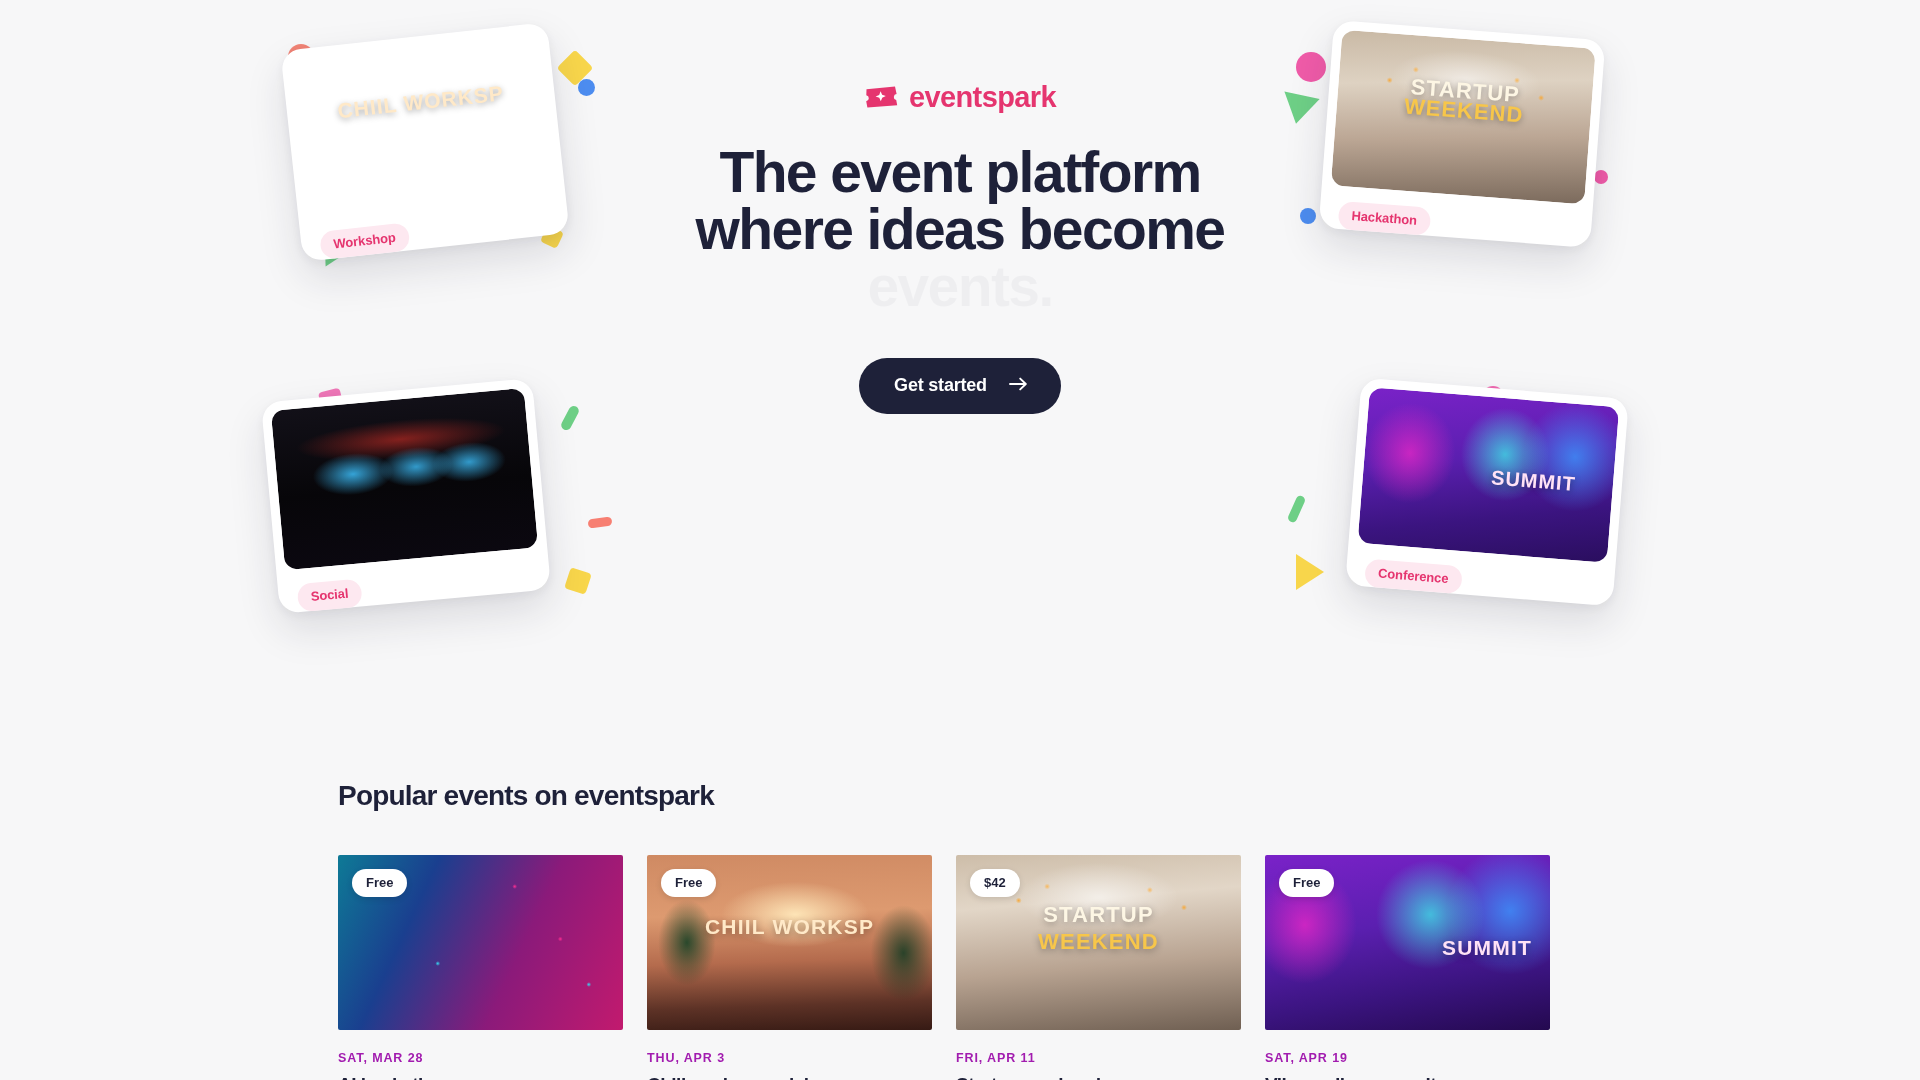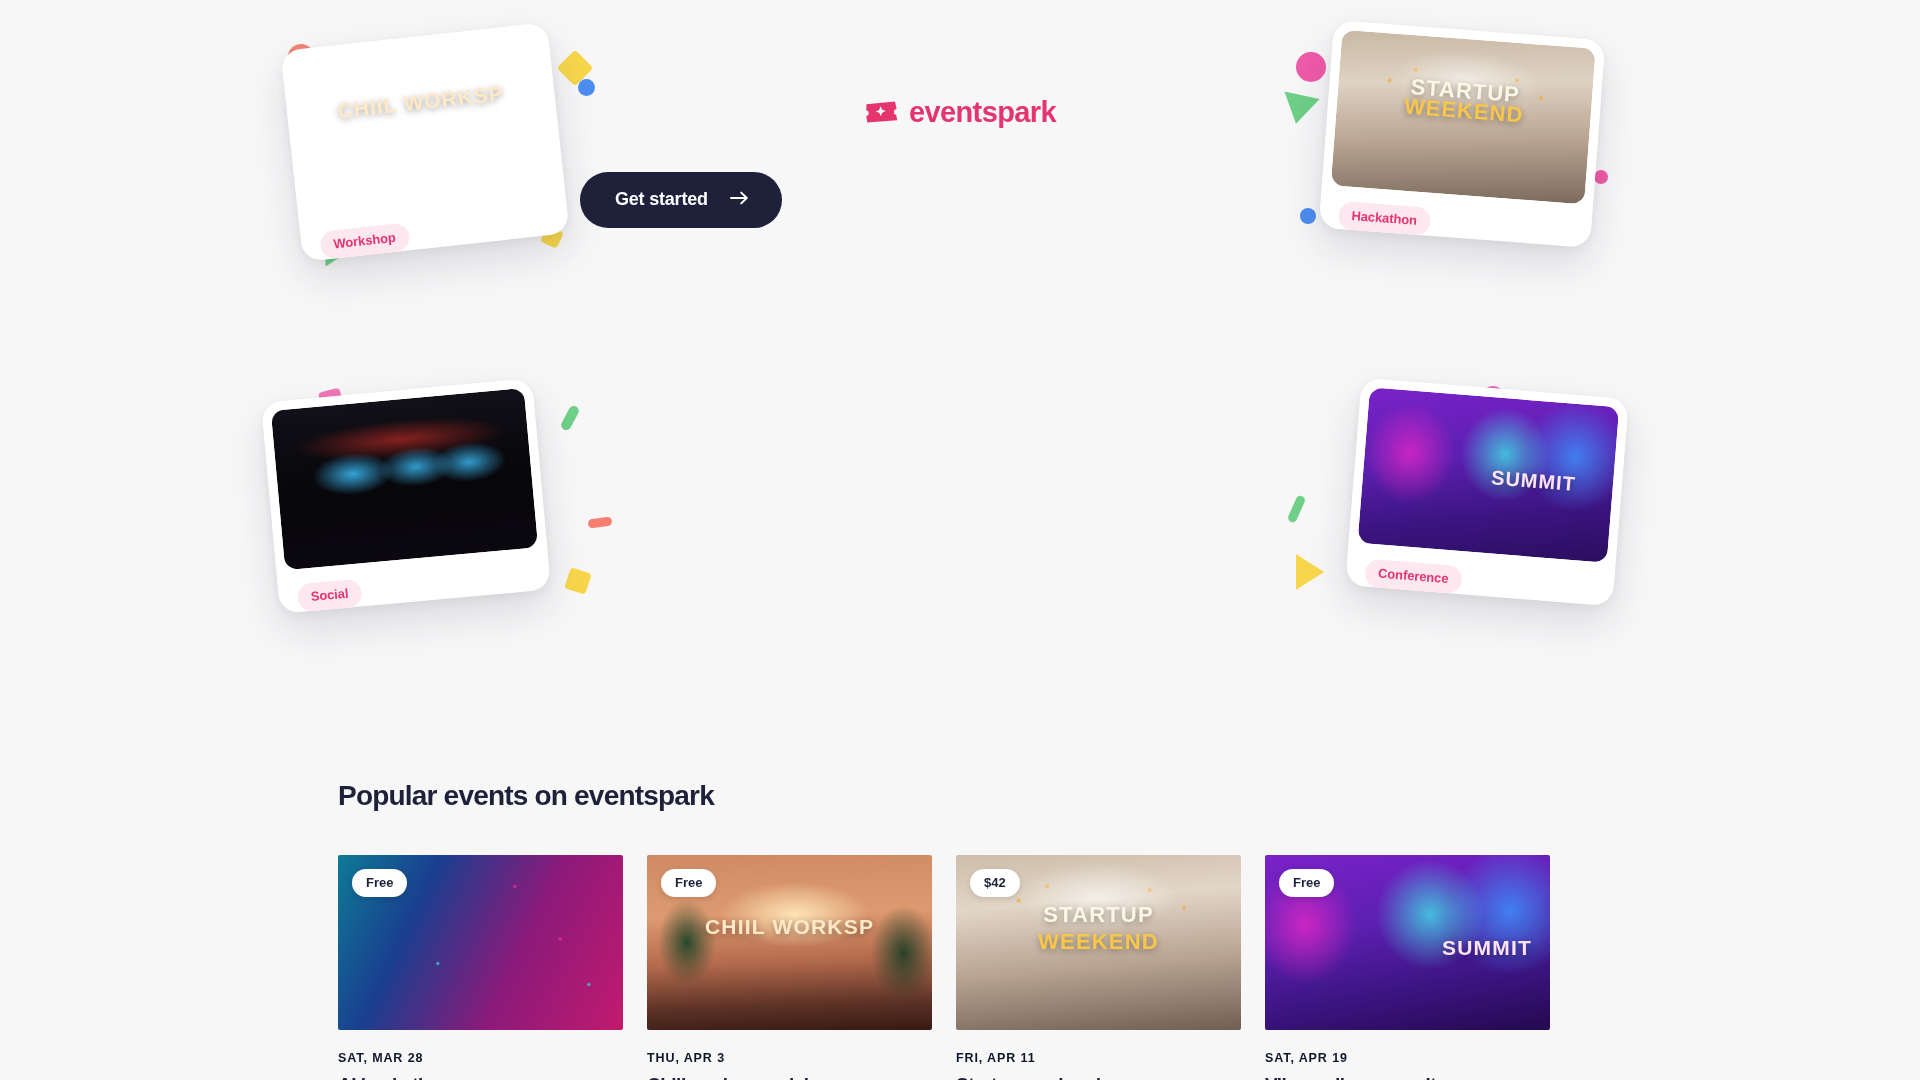--- a/index.html
+++ b/index.html
@@ -9,21 +9,21 @@
     background: #f7f7f8;
     font-family: "Liberation Sans", sans-serif;
     overflow: hidden;
   }
   .page { position: relative; width: 1920px; height: 1080px; background: #f7f7f8; }
 
   
   .hero { position: relative; width: 1920px; height: 690px; }
 
   .hero-center {
-    position: absolute; left: 50%; top: 96px;
+    position: absolute; left: 50%; top: 81px;
     transform: translateX(-50%);
     width: 760px; text-align: center; z-index: 6;
   }
 
   .brand { display: flex; align-items: center; justify-content: center; gap: 11px; margin-bottom: 30px; }
   .ticket-icon { display: block; }
   .brand-name {
     font-size: 29px; font-weight: 700; color: #e5356f;
     letter-spacing: -0.6px;
   }
@@ -34,21 +34,21 @@
   }
   .headline .line { display: block; white-space: nowrap; }
   .headline .line.ghost { color: #1e2139; opacity: 0.035; }
 
   .subcopy {
     margin-top: 48px;
     font-size: 19px; line-height: 1.58; color: #6d7180;
     width: 520px; margin-left: auto; margin-right: auto;
   }
 
-  .cta-wrap { margin-top: 43px; display: flex; }
+  .cta-wrap { margin-top: 43px; display: flex; justify-content: center; }
   .cta {
     display: inline-flex; align-items: center; gap: 22px;
     background: #1e2139; color: #ffffff;
     border: none; border-radius: 999px;
     padding: 17px 33px 18px 35px;
     font-size: 18px; font-weight: 700; letter-spacing: -0.2px;
     font-family: "Liberation Sans", sans-serif;
     cursor: pointer;
   }
   .cta .arrow { display: block; }
@@ -151,21 +151,21 @@
   }
   .badge {
     position: absolute; left: 14px; top: 14px;
     background: #ffffff; color: #1e2139;
     font-size: 13px; font-weight: 700;
     padding: 6px 14px 7px; border-radius: 999px;
     box-shadow: 0 2px 6px rgba(0,0,0,.12);
   }
   .ecard .date {
     margin-top: 21px; font-size: 12.5px; font-weight: 600;
-    letter-spacing: 0.9px; color: #0f172a; text-transform: uppercase;
+    letter-spacing: 0.9px; color: #a21caf; text-transform: uppercase;
   }
   .ecard .etitle {
     margin-top: 9px; font-size: 19px; font-weight: 800;
     color: #1e2139; letter-spacing: -0.5px;
   }
 
   .th-ai {
     background:
       radial-gradient(circle 4px at 18% 22%, #36d7f2, transparent 60%),
       radial-gradient(circle 4px at 35% 62%, #36d7f2, transparent 60%),
@@ -269,20 +269,25 @@
       <div class="brand">
         <span class="ticket-icon">
           <svg width="34" height="25" viewBox="0 0 34 25">
             <path d="M2.5 6.2 L31 3.4 L32.6 11.0 a3.1 3.1 0 0 0 -0.4 6.1 L33.2 22.2 L3.4 24.4 L2.2 18.3 a3.1 3.1 0 0 0 0.1 -6.1 Z" fill="#e5356f"></path>
             <path d="M16.6 8.2 l1.5 3.6 l3.7 1.3 l-3.6 1.6 l-1.4 3.6 l-1.5 -3.5 l-3.7 -1.4 l3.6 -1.5 Z" fill="#ffffff"></path>
           </svg>
         </span>
         <span class="brand-name">eventspark</span>
       </div>
 
+      <h1 class="headline">
+        <span class="line">The event platform</span>
+        <span class="line">where ideas become</span>
+        <span class="line ghost">events.</span>
+      </h1>
 
 
       <div class="cta-wrap">
         <button class="cta">
           <span>Get started</span>
           <span class="arrow">
             <svg width="19" height="14" viewBox="0 0 19 14">
               <path d="M1 7 H16.5 M11.2 1.6 L16.8 7 L11.2 12.4" stroke="#ffffff" stroke-width="1.9" fill="none" stroke-linecap="round" stroke-linejoin="round"></path>
             </svg>
           </span>

